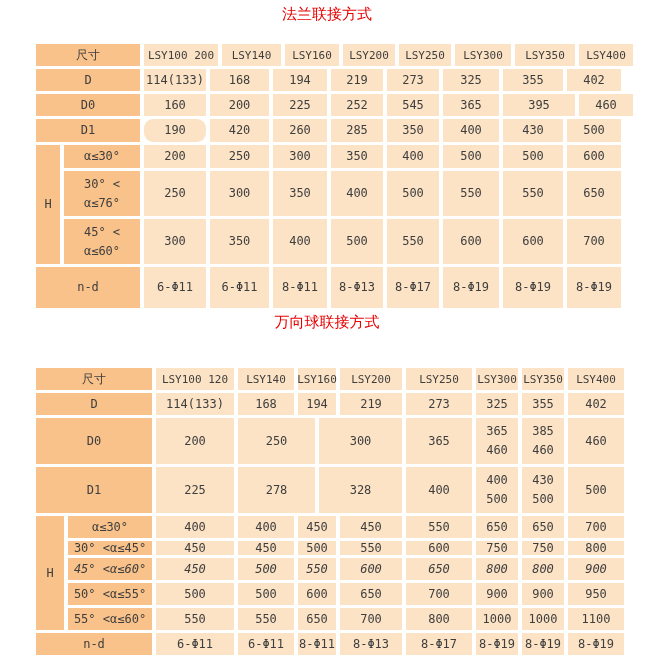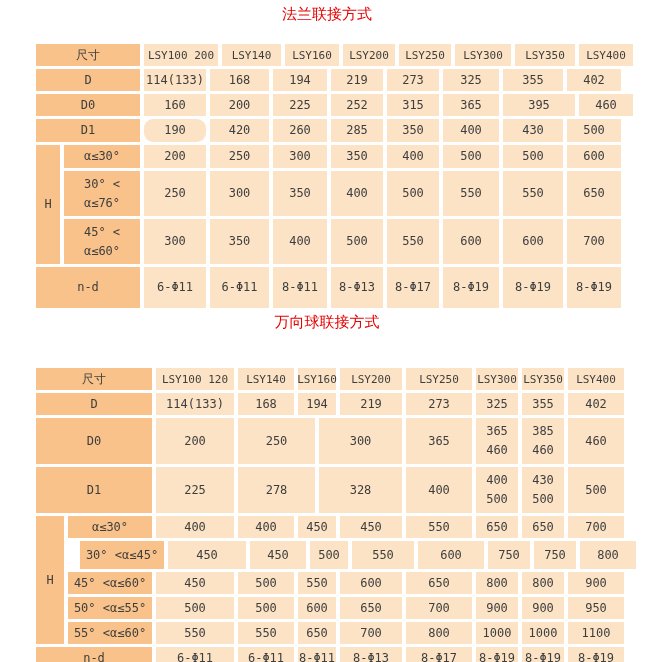--- a/index.html
+++ b/index.html
@@ -117,21 +117,21 @@
       <div class="tcell" style="width: 59px;">
         <div>200</div>
       </div>
       <div class="tcell" style="width: 54px;">
         <div>225</div>
       </div>
       <div class="tcell" style="width: 52px;">
         <div>252</div>
       </div>
       <div class="tcell" style="width: 52px;">
-        <div>315</div>
+        <div>545</div>
       </div>
       <div class="tcell" style="width: 56px;">
         <div>365</div>
       </div>
       <div class="tcell" style="width: 72px;">
         <div>395</div>
       </div>
       <div class="tcell" style="width: 54px;">
         <div>460</div>
       </div>
@@ -435,21 +435,21 @@
           <div class="tcell" style="width: 42px;">
             <div>650</div>
           </div>
           <div class="tcell" style="width: 42px;">
             <div>650</div>
           </div>
           <div class="tcell" style="width: 56px;">
             <div>700</div>
           </div>
         </div>
-        <div class="trow" style="height: 28px; margin-left: 12px;">
+        <div class="trow" style="height: 14px;">
           <div class="tcell hdr" style="width: 84px;">
             <div>30° &lt;α≤45°</div>
           </div>
           <div class="tcell" style="width: 78px;">
             <div>450</div>
           </div>
           <div class="tcell" style="width: 56px;">
             <div>450</div>
           </div>
           <div class="tcell" style="width: 38px;">
@@ -464,21 +464,21 @@
           <div class="tcell" style="width: 42px;">
             <div>750</div>
           </div>
           <div class="tcell" style="width: 42px;">
             <div>750</div>
           </div>
           <div class="tcell" style="width: 56px;">
             <div>800</div>
           </div>
         </div>
-        <div class="trow" style="height: 22px;">
+        <div class="trow" style="height: 22px; font-style: italic;">
           <div class="tcell hdr" style="width: 84px;">
             <div>45° &lt;α≤60°</div>
           </div>
           <div class="tcell" style="width: 78px;">
             <div>450</div>
           </div>
           <div class="tcell" style="width: 56px;">
             <div>500</div>
           </div>
           <div class="tcell" style="width: 38px;">

